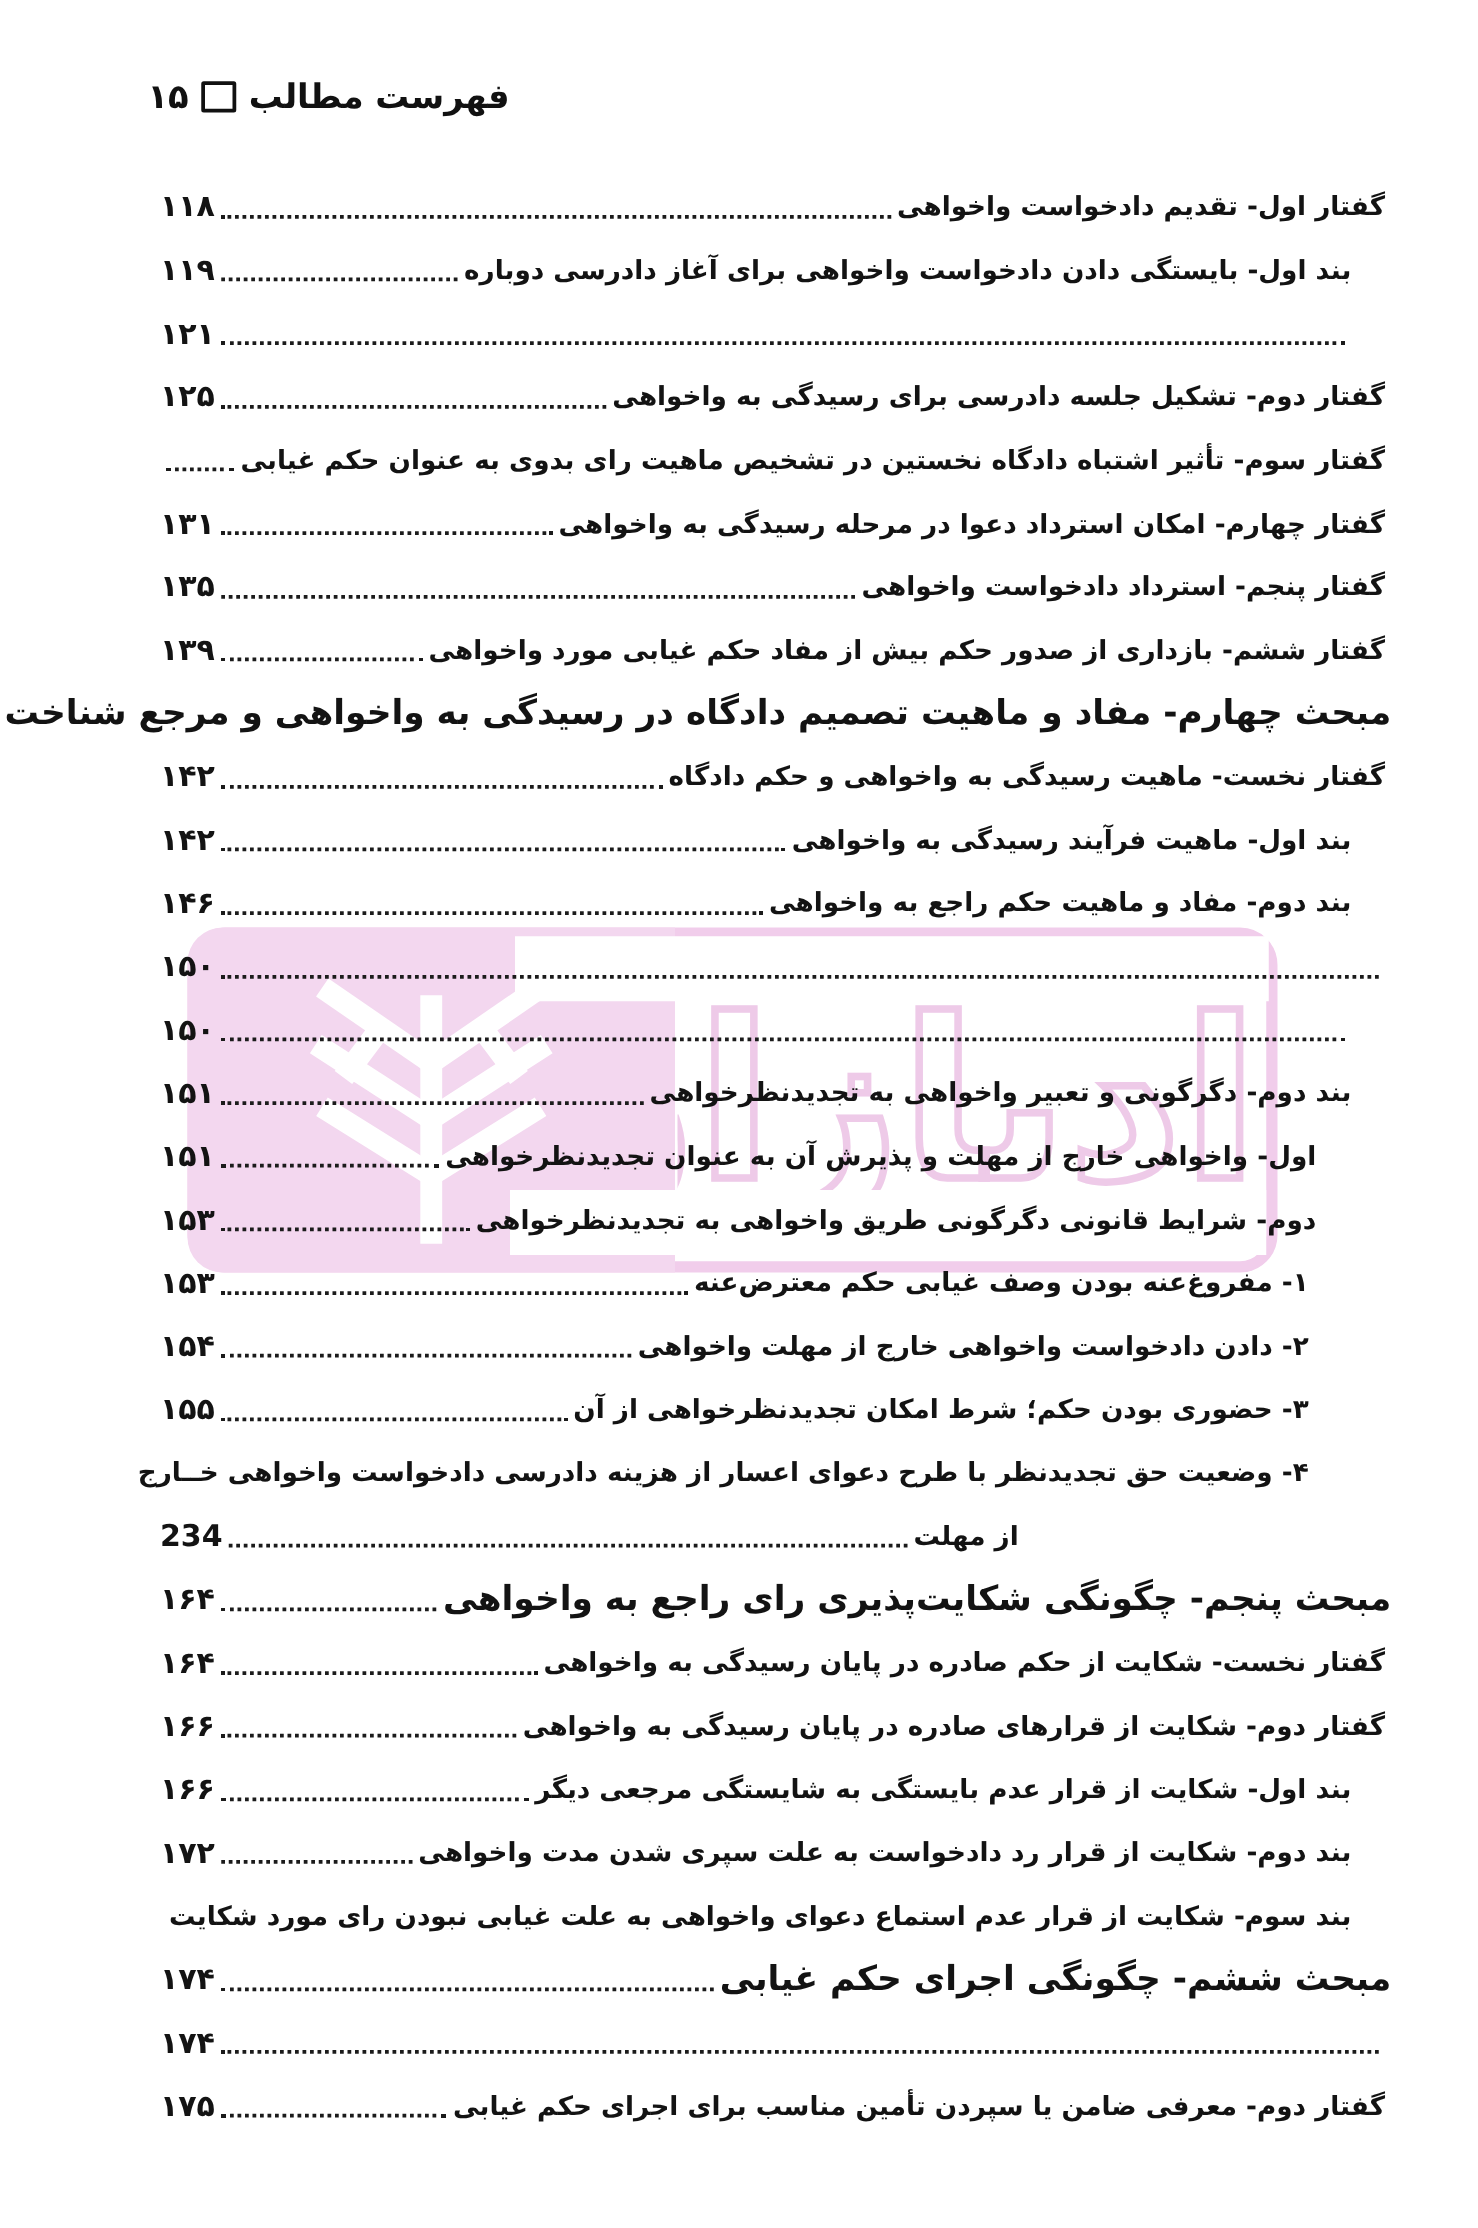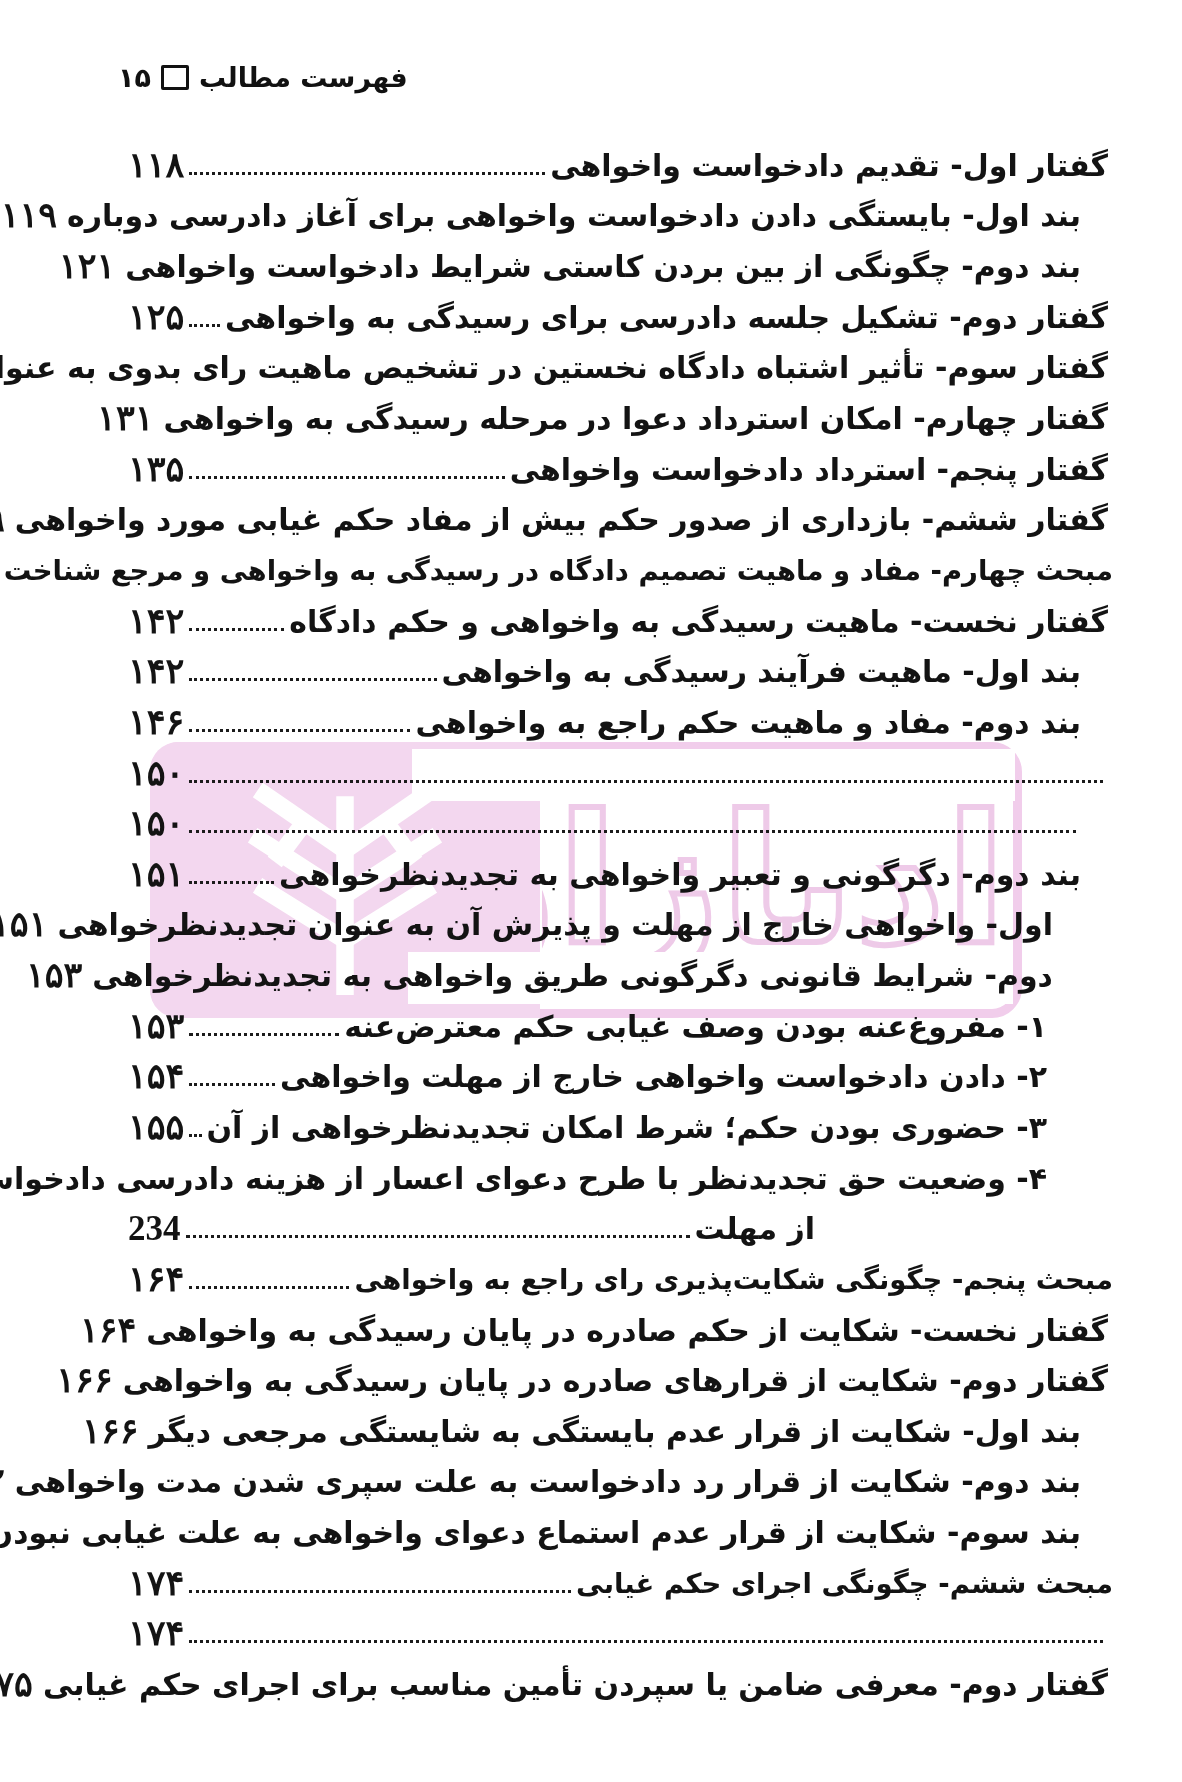--- a/index.html
+++ b/index.html
@@ -36,27 +36,27 @@
   .wm-band-b{left:258px;right:9px;top:210px;height:52px;}
   
   .toc{
     position:absolute;left:128px;top:140px;width:985px;z-index:1;
     direction:rtl;
   }
   .toc-row{
     display:flex;align-items:center;height:50.65px;direction:rtl;
     font-weight:bold;color:#131313;position:relative;
   }
-  .toc-label{white-space:nowrap;font-size:30px;}
+  .toc-label{white-space:nowrap;font-size:21px;}
   .lvl0 .toc-label{font-size:27.5px;}
   .toc-leader{
     flex:1 1 0;min-width:0;border-bottom:3.4px dotted #1b1b1b;
     margin:0 5px;transform:translateY(8px);height:0;
   }
-  .toc-page{font-size:35px;white-space:nowrap;font-family:Liberation Serif, serif;}
+  .toc-page{font-size:24px;white-space:nowrap;}
   .lvl0{padding-right:0;}
   .lvl1{padding-right:5px;}
   .lvl2{padding-right:32px;}
   .lvl3{padding-right:60px;}
   .lvl4{padding-right:66px;}
   .lvl5{padding-right:298px;}
 </style>
 </head>
 <body>
 
@@ -93,21 +93,20 @@
       <span class="toc-label">گفتار اول- تقدیم دادخواست واخواهی</span>
       <div class="toc-leader"></div>
       <span class="toc-page">۱۱۸</span>
     </div>
     <div class="toc-row lvl2">
       <span class="toc-label">بند اول- بایستگی دادن دادخواست واخواهی برای آغاز دادرسی دوباره</span>
       <div class="toc-leader"></div>
       <span class="toc-page">۱۱۹</span>
     </div>
     <div class="toc-row lvl2">
-      <span class="toc-label">بند دوم- چگونگی از بین بردن کاستی شرایط دادخواست واخواهی</span>
       <div class="toc-leader"></div>
       <span class="toc-page">۱۲۱</span>
     </div>
     <div class="toc-row lvl1">
       <span class="toc-label">گفتار دوم- تشکیل جلسه دادرسی برای رسیدگی به واخواهی</span>
       <div class="toc-leader"></div>
       <span class="toc-page">۱۲۵</span>
     </div>
     <div class="toc-row lvl1">
       <span class="toc-label">گفتار سوم- تأثیر اشتباه دادگاه نخستین در تشخیص ماهیت رای بدوی به عنوان حکم غیابی</span>

